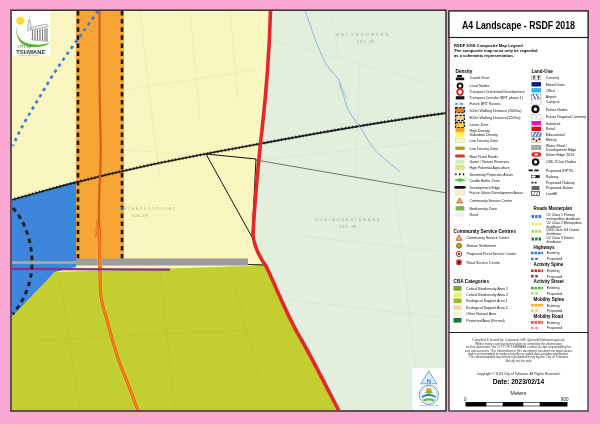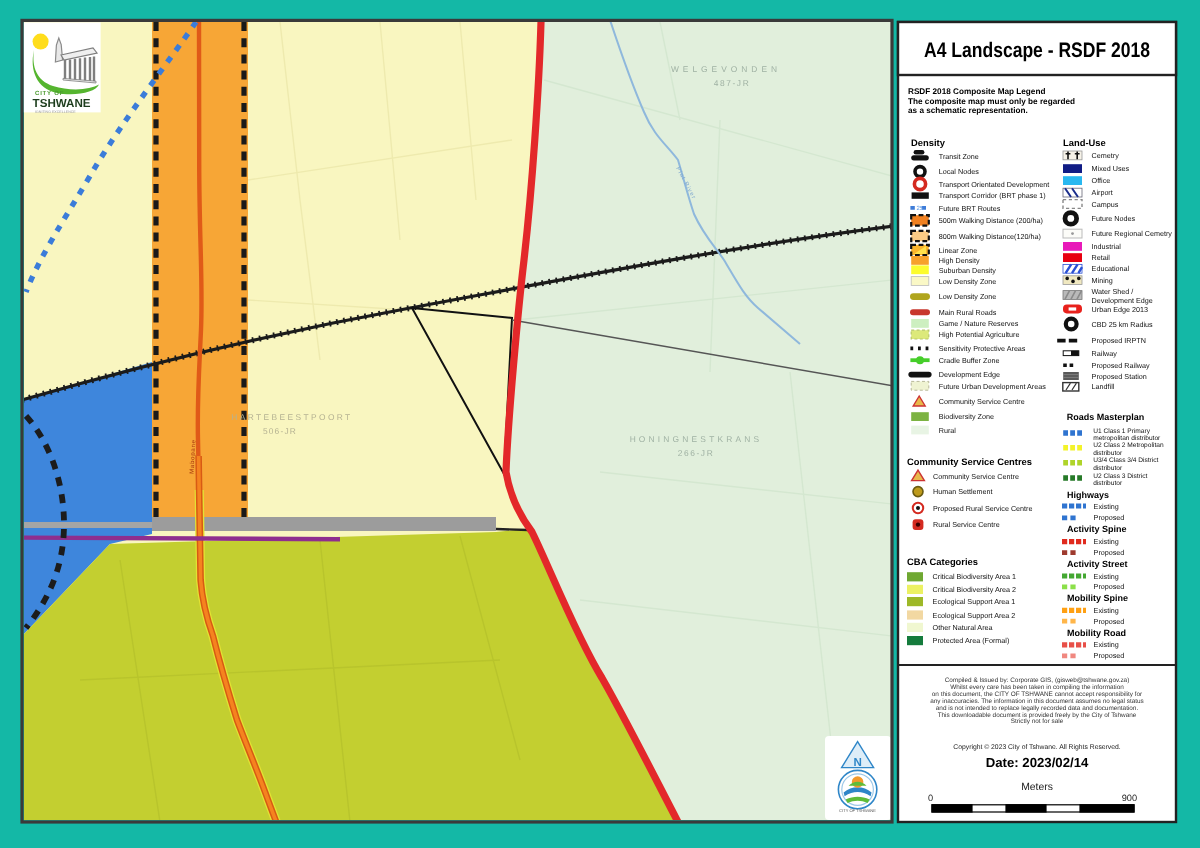--- a/index.html
+++ b/index.html
@@ -1,16 +1,16 @@
 <!DOCTYPE html>
 <html><head>
 <meta charset="utf-8">
 <style>
 html,body{margin:0;padding:0;background:#fff;}
-.page{position:relative;width:600px;height:424px;background:#14b8a6;overflow:hidden;font-family:"Liberation Sans",sans-serif;}
+.page{position:relative;width:600px;height:424px;background:#f9a8d4;overflow:hidden;font-family:"Liberation Sans",sans-serif;}
 svg{position:absolute;left:0;top:0;}
 </style>
 </head>
 <body>
 <div class="page">
 <svg width="600" height="424" viewBox="0 0 600 424" font-family="Liberation Sans, sans-serif">
 <defs>
 <clipPath id="mapclip">
           <rect x="12" y="11" width="433.5" height="399"></rect>
         </clipPath>

